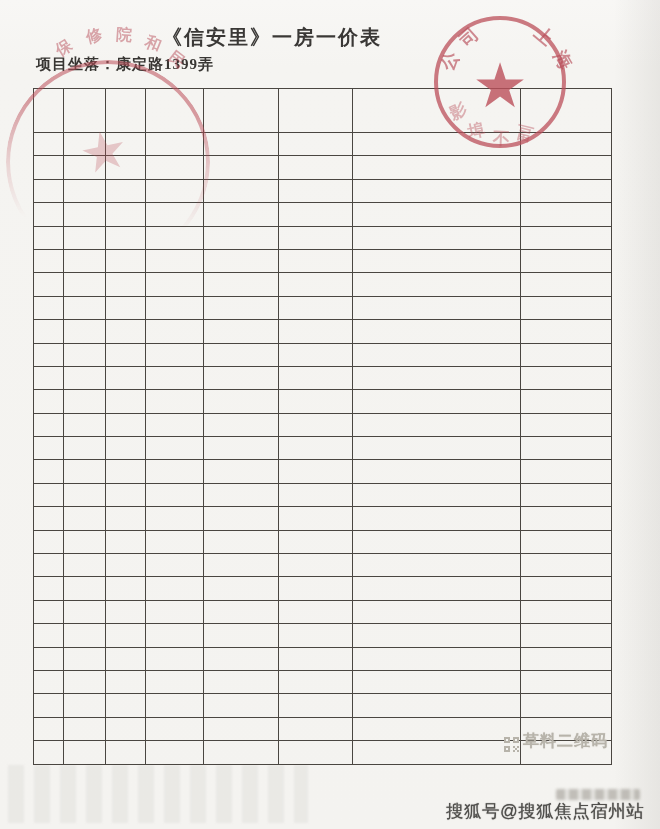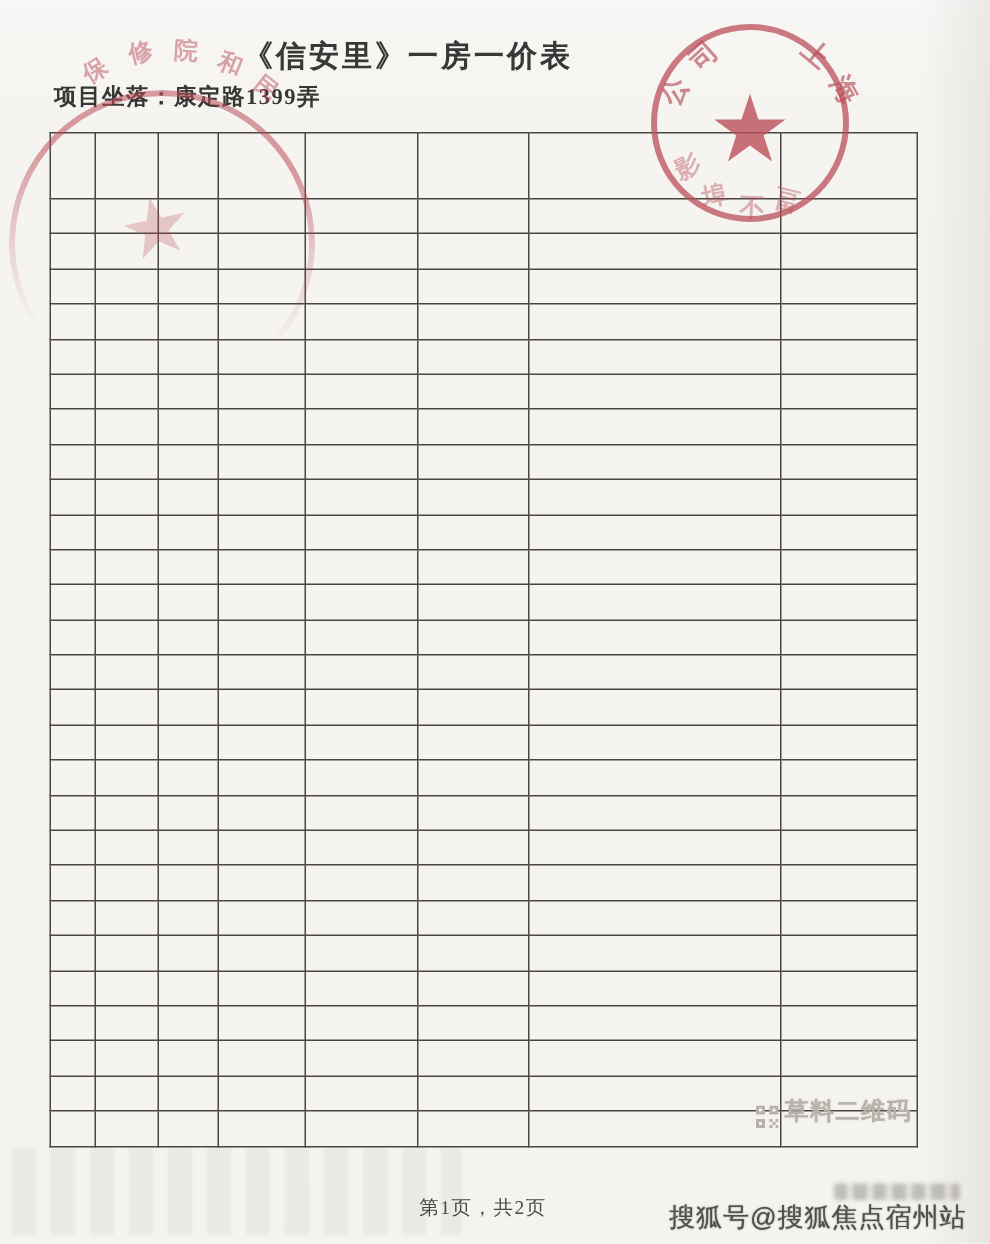--- a/index.html
+++ b/index.html
@@ -412,21 +412,20 @@
           <td></td>
           <td></td>
           <td></td>
           <td></td>
           <td></td>
           <td></td>
         </tr>
       </tbody>
   </table>
 
-  <div class="footer-page">第1页，共2页</div>
 
   <div class="stamp-layer">
     <div class="seal-ring ring-right"></div>
     <div class="seal-star star-right">★</div>
     <div class="seal-ring ring-left"></div>
     <div class="seal-star star-left">★</div>
     <div id="seal-chars">
         <span class="seal-char" style="left:460px;top:28px;font-size:18px;opacity:0.8;transform:rotate(-42deg)">司</span>
         <span class="seal-char" style="left:441px;top:52px;font-size:18px;opacity:0.8;transform:rotate(-62deg)">公</span>
         <span class="seal-char" style="left:535px;top:27px;font-size:18px;opacity:0.8;transform:rotate(40deg)">上</span>

